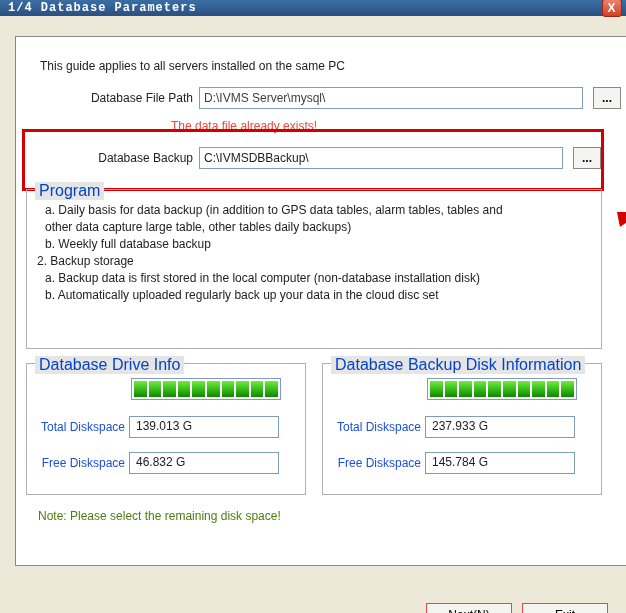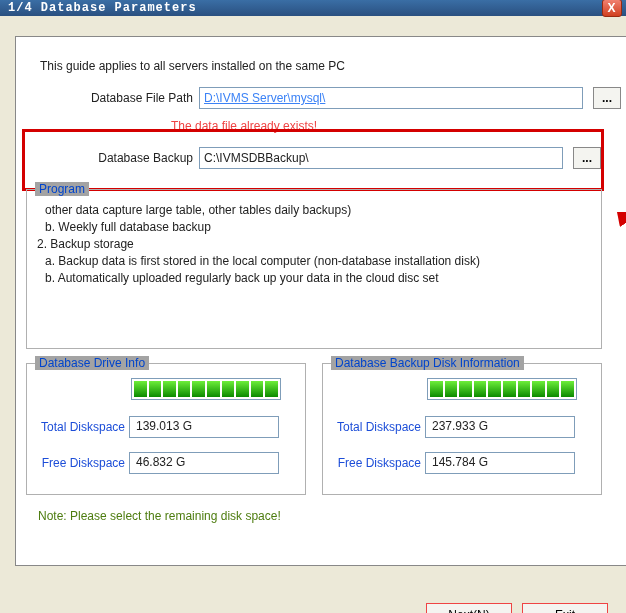--- a/index.html
+++ b/index.html
@@ -63,21 +63,21 @@
   }
   .row input.text {
     height: 22px;
     border: 1px solid #7f9db9;
     padding: 2px 4px;
     font-family: Tahoma,Arial,sans-serif;
     font-size: 12px;
     background: #fff;
   }
   .row1 { left: 28px; top: 50px; }
-  .row1 input.text { width: 384px; color: #3b82f6; text-decoration: underline; }
+  .row1 input.text { width: 384px; color: #404040; }
   .browse-btn {
     width: 28px; height: 22px;
     margin-left: 10px;
     border: 1px solid #888;
     background: #f4f4f0;
     font-weight: bold;
     cursor: pointer;
     font-size: 12px;
   }
   .exists-msg {
@@ -100,24 +100,24 @@
     top: 175px;
     pointer-events: none;
   }
   .groupbox {
     position: absolute;
     border: 1px solid #b0b0b0;
   }
   .groupbox .legend {
     position: absolute;
     top: -8px; left: 8px;
-    background: #a3a3a3;
+    background: #e5e5e5;
     padding: 0 4px;
     color: #0044cc;
-    font-size: 12px;
+    font-size: 16px;
   }
   .group-help {
     left: 10px; top: 152px; width: 576px; height: 160px;
   }
   .help-body {
     padding: 12px 10px 8px 10px;
     line-height: 17px;
     color: #222;
   }
   .help-body .indent { padding-left: 8px; }
@@ -211,20 +211,21 @@
         <marker id="ah" markerWidth="8" markerHeight="8" refX="2" refY="3" orient="auto">
           <path d="M0,0 L0,6 L7,3 z" fill="#d40000"></path>
         </marker>
       </defs>
     <path d="M30,65 Q25,30 8,5" stroke="#d40000" stroke-width="3" fill="none" marker-end="url(#ah)"></path>
   </svg>
 
   <div class="groupbox group-help">
     <div class="legend">Program</div>
     <div class="help-body">
+      <div class="indent">a. Daily basis for data backup (in addition to GPS data tables, alarm tables, tables and</div>
       <div class="indent">other data capture large table, other tables daily backups)</div>
       <div class="indent">b. Weekly full database backup</div>
       <div>2. Backup storage</div>
       <div class="indent">a. Backup data is first stored in the local computer (non-database installation disk)</div>
       <div class="indent">b. Automatically uploaded regularly back up your data in the cloud disc set</div>
     </div>
   </div>
 
   <div class="groupbox group-drive">
     <div class="legend">Database Drive Info</div>

